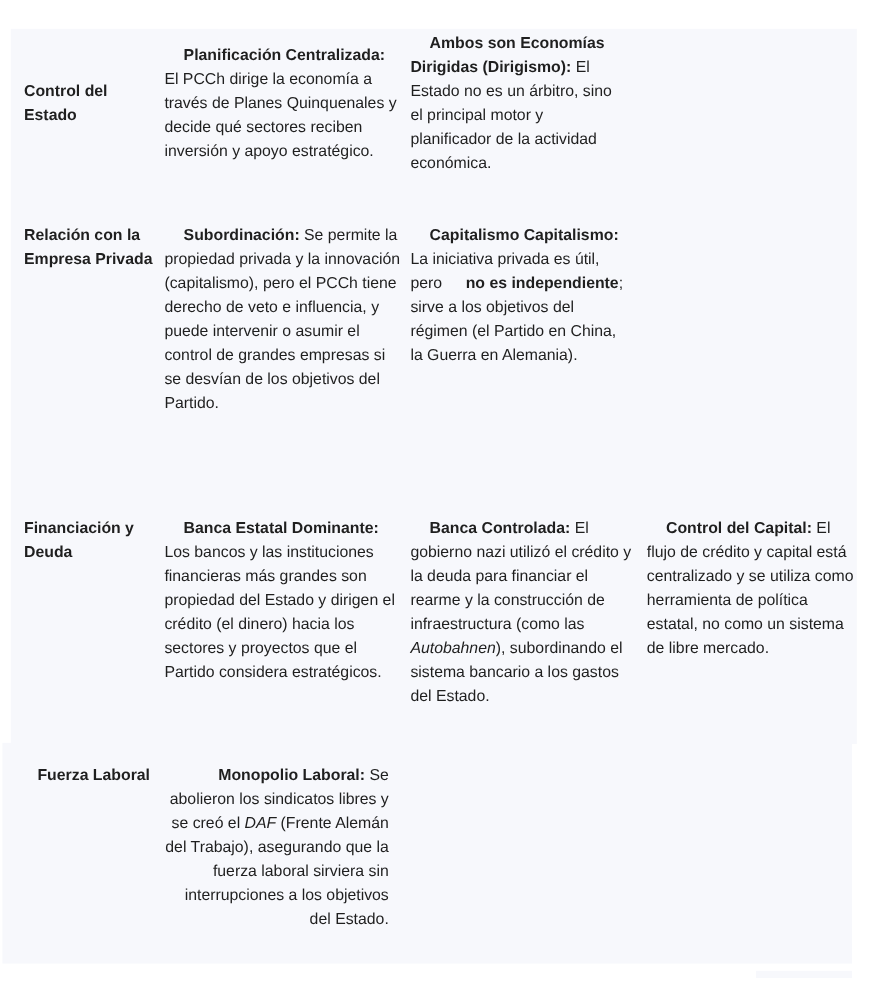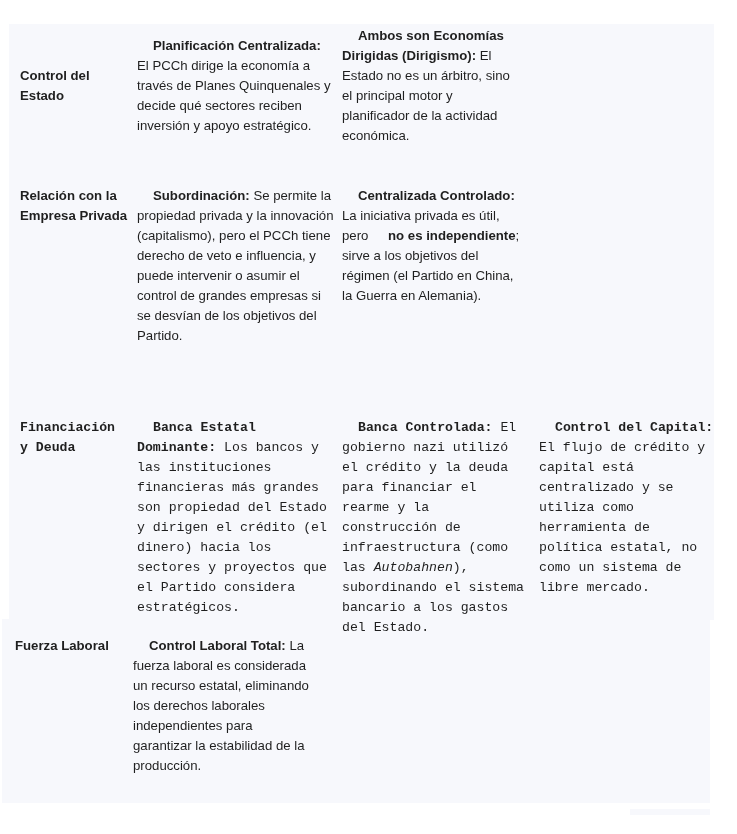--- a/index.html
+++ b/index.html
@@ -50,22 +50,22 @@
       padding-right: 8px;
     }
     .c0 { width: 117px; font-weight: bold; }
     .c1 { width: 205px; }
     .c2 { width: 197px; }
     .c3 { width: 186px; }
     .b { font-weight: bold; padding-left: 16px; }
     .i { font-style: italic; }
     .r1 { left: 20px; top: 26px; align-items: center; }
     .r2 { left: 20px; top: 186px; }
-    .r3 { left: 20px; top: 418px; font-family: Liberation Mono, monospace; }
-    .r4 { left: 15px; top: 636px; }
+    .r3 { left: 20px; top: 430px; }
+    .r4 { left: 15px; top: 636px; text-align: right; }
     .r4 .c0 { width: 118px; }
     .r4 .c1 { width: 206px; }
     .r4 .c2 { width: 199px; }
   </style>
 </head>
 <body>
 
 <div class="block block-top"></div>
 <div class="block block-bottom"></div>
 <div class="strip"></div>
@@ -81,37 +81,37 @@
       <span class="b">Ambos son Economías Dirigidas (Dirigismo):</span><span> El Estado no es un árbitro, sino el principal motor y planificador de la actividad económica.</span>
     </div>
   </div>
 
   <div class="row r2">
     <div class="cell c0">Relación con la Empresa Privada</div>
     <div class="cell c1">
       <span class="b">Subordinación:</span><span> Se permite la propiedad privada y la innovación (capitalismo), pero el PCCh tiene derecho de veto e influencia, y puede intervenir o asumir el control de grandes empresas si se desvían de los objetivos del Partido.</span>
     </div>
     <div class="cell c3">
-      <span class="b">Centralizada Controlado:</span><span> La iniciativa privada es útil, pero </span><span class="b">no es independiente</span><span>; sirve a los objetivos del régimen (el Partido en China, la Guerra en Alemania).</span>
+      <span class="b">Capitalismo Capitalismo:</span><span> La iniciativa privada es útil, pero </span><span class="b">no es independiente</span><span>; sirve a los objetivos del régimen (el Partido en China, la Guerra en Alemania).</span>
     </div>
   </div>
 
   <div class="row r3">
     <div class="cell c0">Financiación y Deuda</div>
     <div class="cell c1">
       <span class="b">Banca Estatal Dominante:</span><span> Los bancos y las instituciones financieras más grandes son propiedad del Estado y dirigen el crédito (el dinero) hacia los sectores y proyectos que el Partido considera estratégicos.</span>
     </div>
     <div class="cell c2">
       <span class="b">Banca Controlada:</span><span> El gobierno nazi utilizó el crédito y la deuda para financiar el rearme y la construcción de infraestructura (como las </span><span class="i">Autobahnen</span><span>), subordinando el sistema bancario a los gastos del Estado.</span>
     </div>
     <div class="cell c3">
       <span class="b">Control del Capital:</span><span> El flujo de crédito y capital está centralizado y se utiliza como herramienta de política estatal, no como un sistema de libre mercado.</span>
     </div>
   </div>
 
   <div class="row r4">
     <div class="cell c0">Fuerza Laboral</div>
-    <div class="cell c3">
-      <span class="b">Control Laboral Total:</span><span> La fuerza laboral es considerada un recurso estatal, eliminando los derechos laborales independientes para garantizar la estabilidad de la producción.</span>
+    <div class="cell c2">
+      <span class="b">Monopolio Laboral:</span><span> Se abolieron los sindicatos libres y se creó el </span><span class="i">DAF</span><span> (Frente Alemán del Trabajo), asegurando que la fuerza laboral sirviera sin interrupciones a los objetivos del Estado.</span>
     </div>
   </div>
 
 </div>
 
 </body></html>

